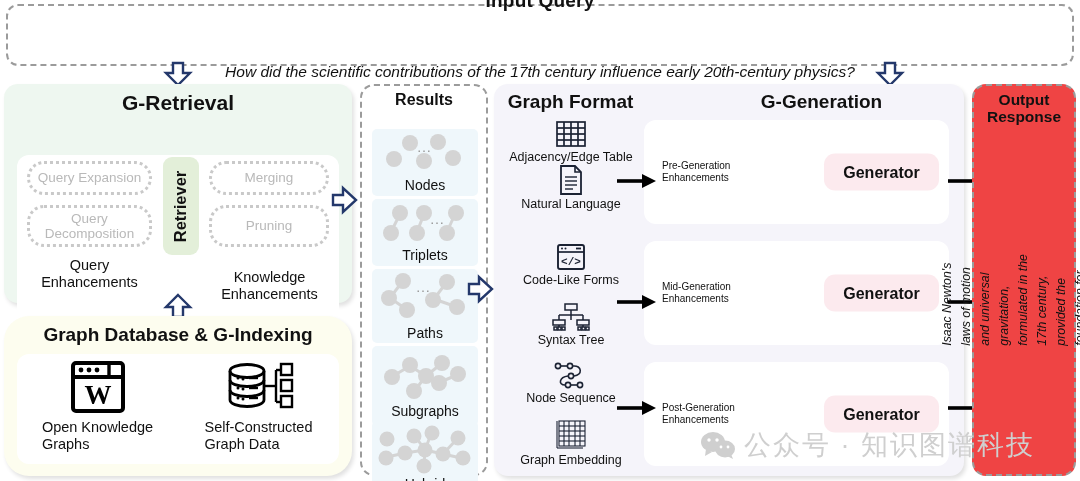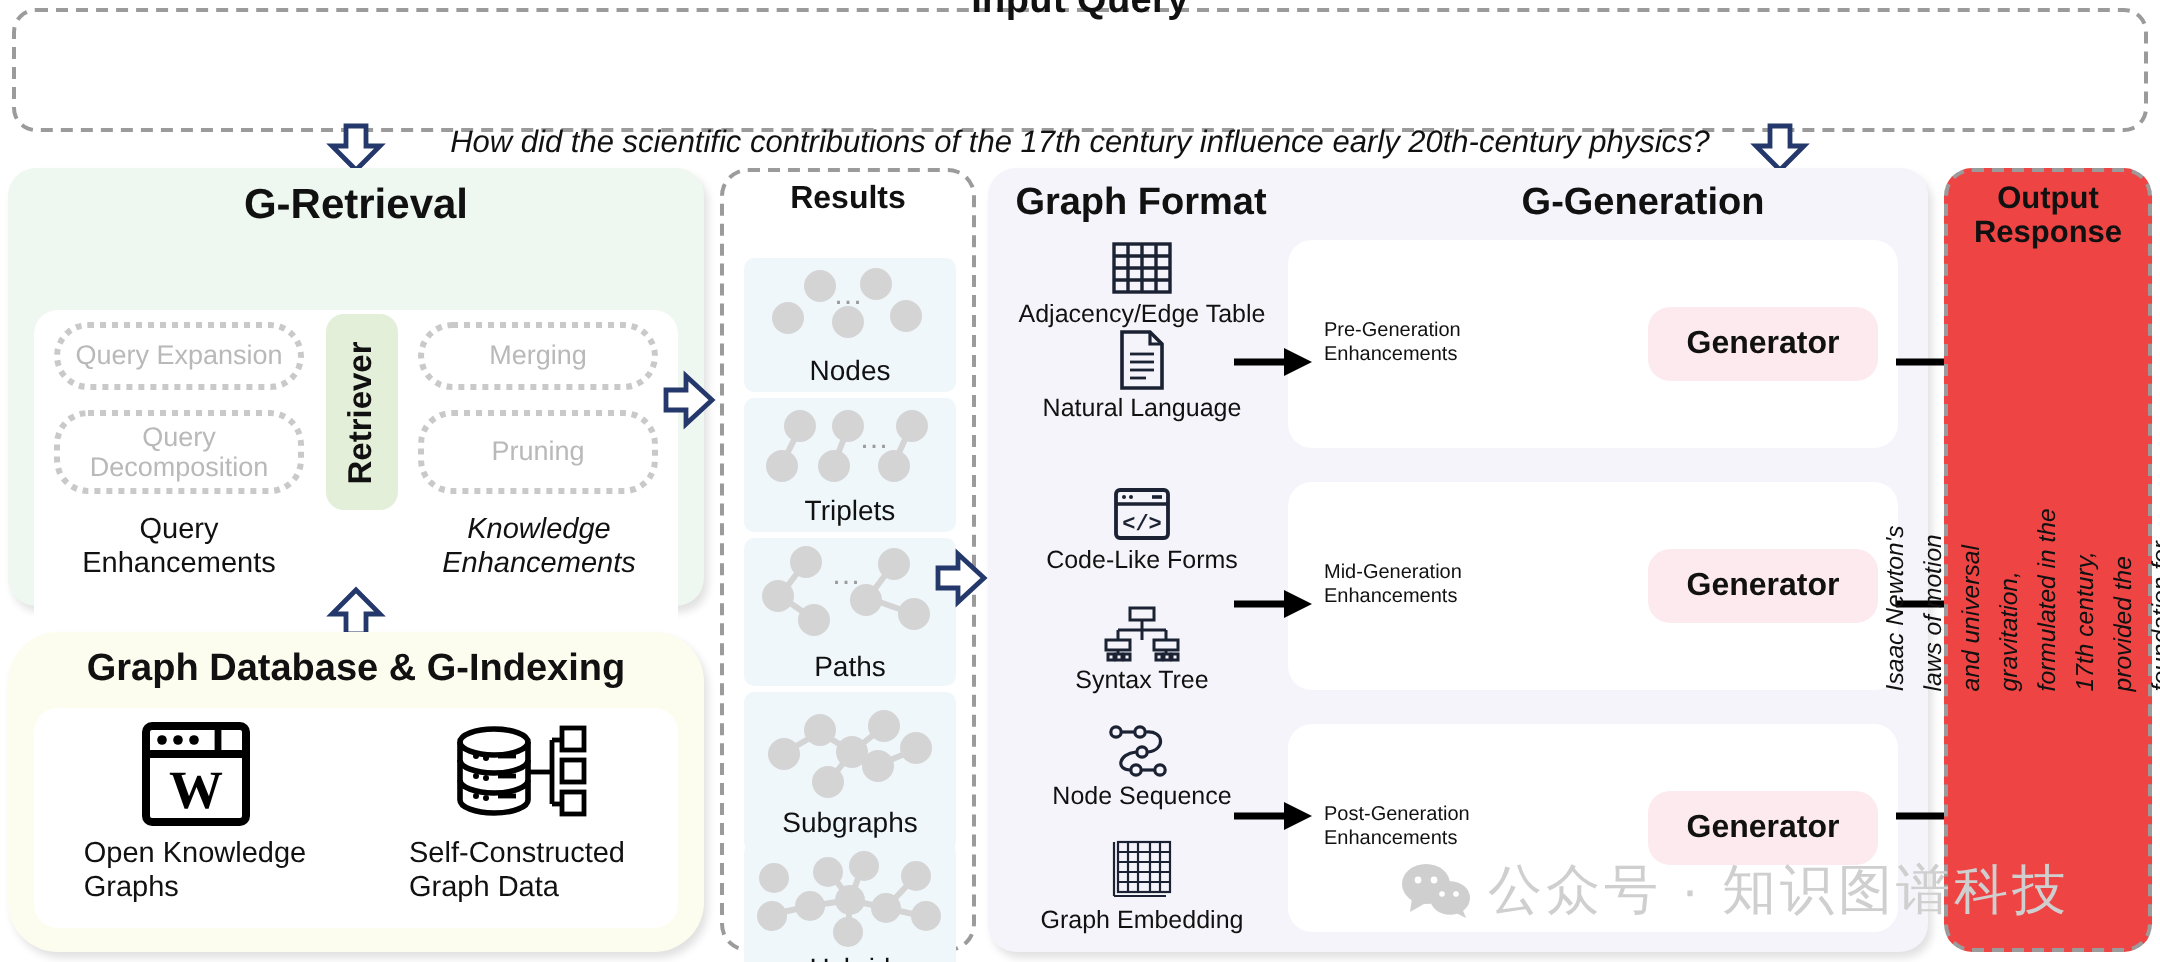--- a/index.html
+++ b/index.html
@@ -59,21 +59,21 @@
     display:flex;align-items:center;justify-content:center;
   }
   #retriever-box span{
     transform:rotate(-90deg);white-space:nowrap;
     font-size:16.5px;font-weight:bold;color:#111;
   }
   .grp-label{
     position:absolute;text-align:center;font-size:14.5px;color:#111;line-height:1.15;
   }
   #label-query-enh{left:6px;top:102px;width:133px;}
-  #label-knowledge-enh{left:186px;top:102px;width:133px;font-style:italic;}
+  #label-knowledge-enh{left:186px;top:114px;width:133px;}
 
   
   #graph-db{
     left:4px;top:316px;width:348px;height:160px;
     background:#fdfdef;border-radius:25px;
     box-shadow:2px 3px 4px rgba(0,0,0,.12);
   }
   #graph-db .panel-title{
     position:absolute;top:8px;left:0;width:100%;text-align:center;
     font-size:19px;font-weight:bold;color:#111;

